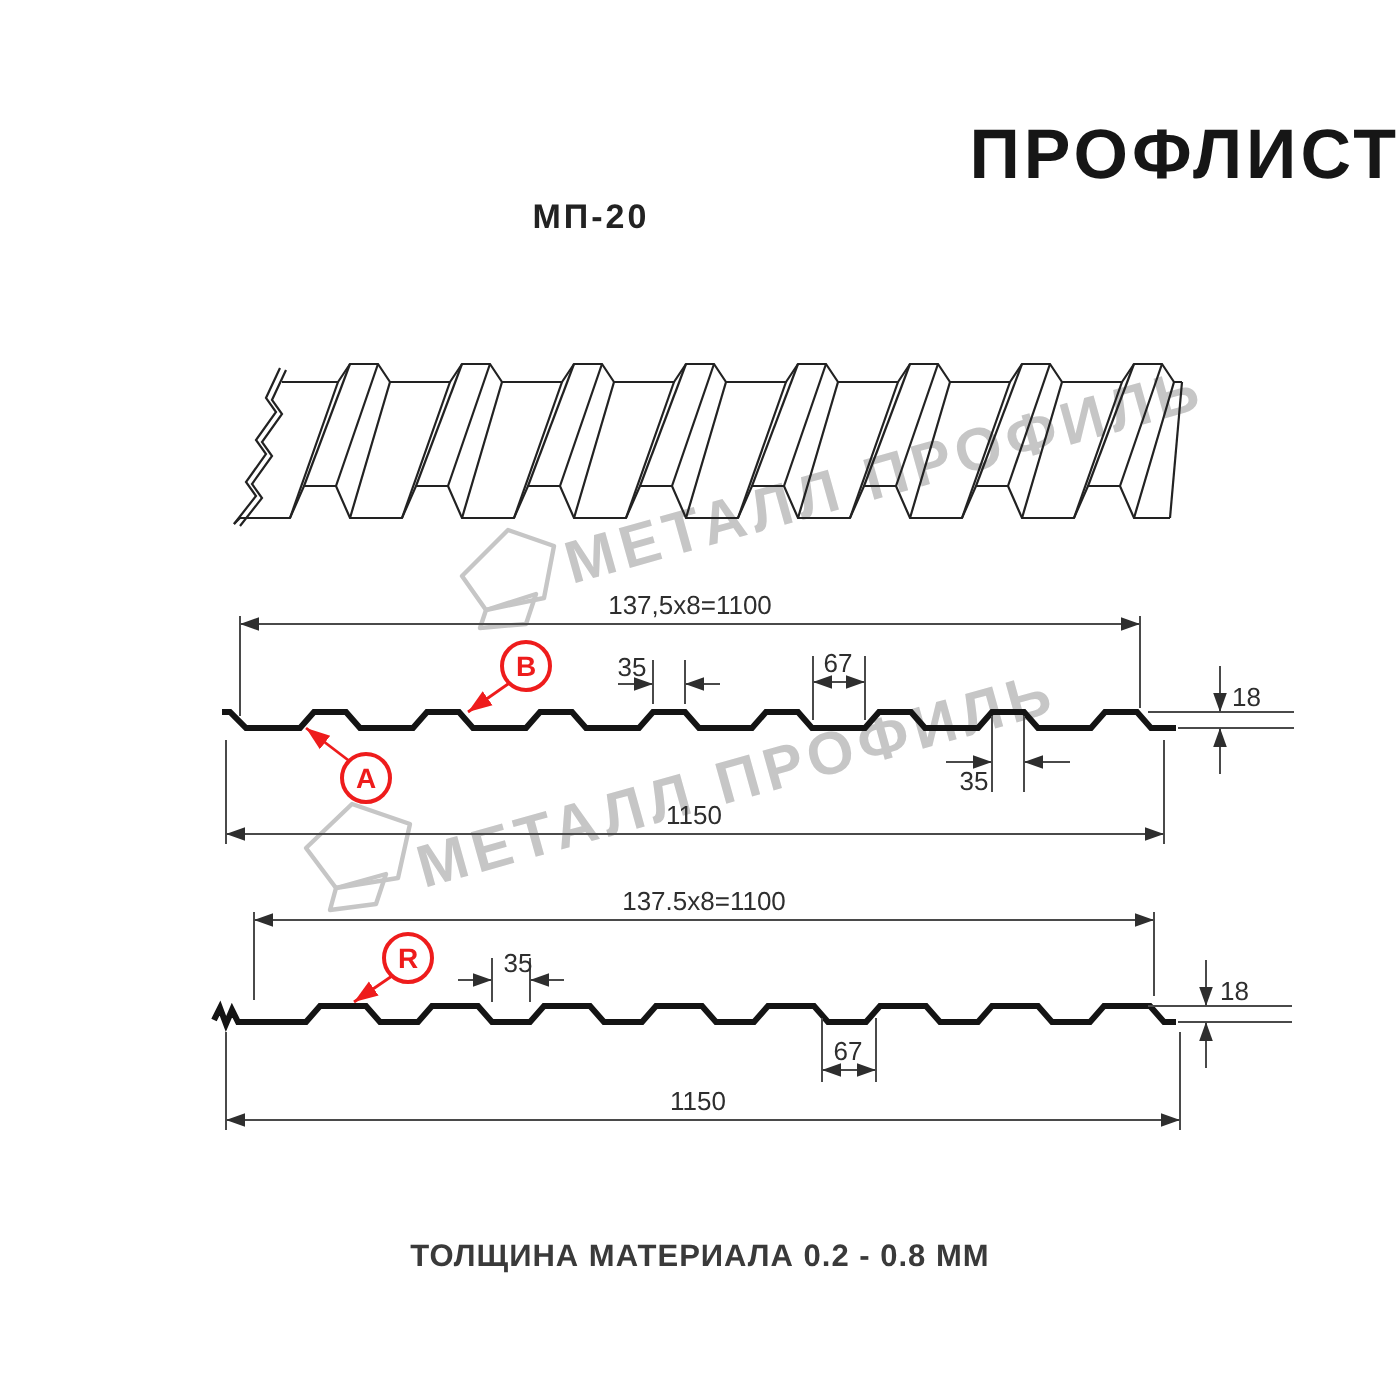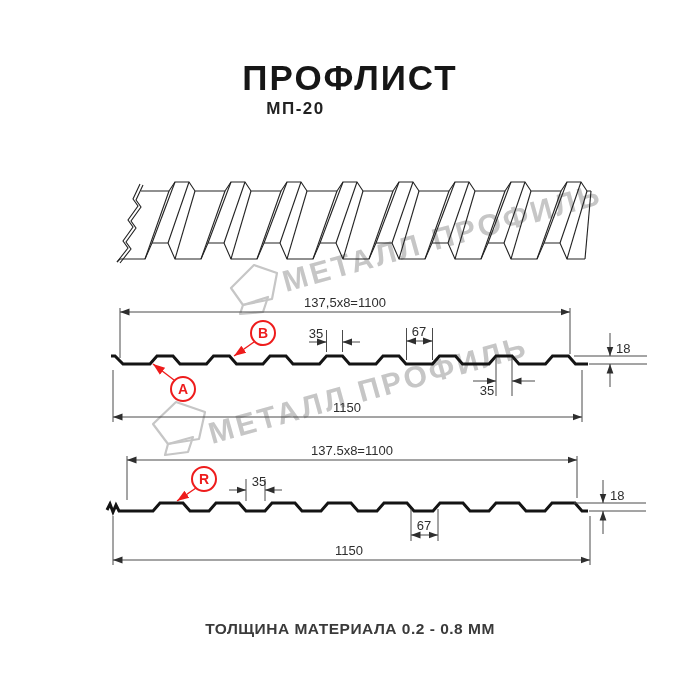--- a/index.html
+++ b/index.html
@@ -1,21 +1,21 @@
 <!DOCTYPE html>
 <html><head>
 <meta charset="utf-8">
 <style>
   html,body{margin:0;padding:0;}
   body{
     width:700px;height:700px;position:relative;background:#ffffff;
     font-family:"Liberation Sans", sans-serif;overflow:hidden;
   }
   .title{
-    position:absolute;left:0;top:58px;width:700px;text-align:center;
+    position:absolute;left:0;top:58px;width:700px;text-align:right;
     font-size:35px;font-weight:bold;letter-spacing:2px;color:#161616;
   }
   .subtitle{
     position:absolute;left:0;top:99px;width:591px;text-align:center;
     font-size:17px;font-weight:bold;letter-spacing:1.5px;color:#222;
   }
   .footer{
     position:absolute;left:0;top:620px;width:700px;text-align:center;
     font-size:15.5px;font-weight:bold;letter-spacing:.5px;color:#3a3a3a;
   }

